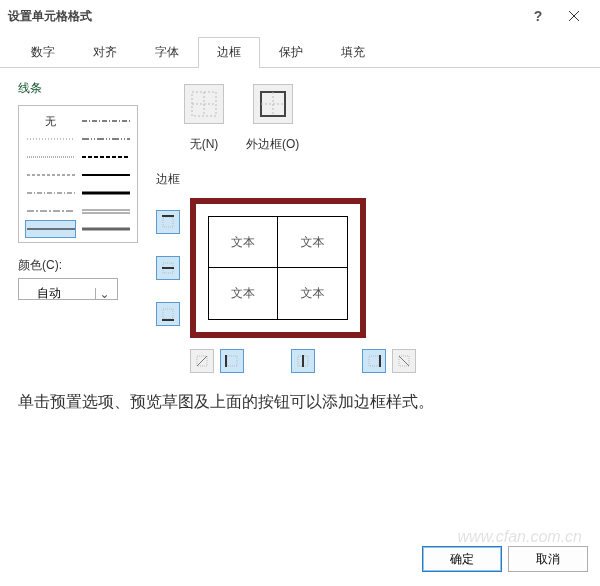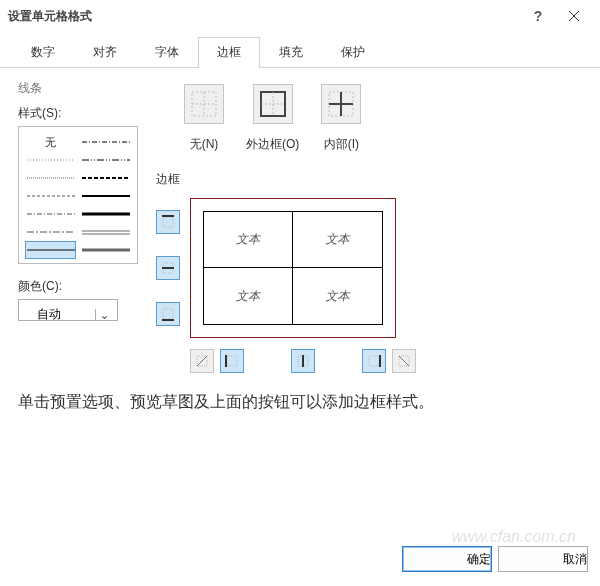--- a/index.html
+++ b/index.html
@@ -11,21 +11,21 @@
 .titlebar .help { font-size: 14px; }
 .titlebar .close svg { width: 10px; height: 10px; }
 
 .tabs { display: flex; border-bottom: 1px solid #d0d0d0; padding: 0 12px; margin-top: 4px; align-items: flex-end; }
 .tab { padding: 6px 18px 7px; font-size: 12px; color: #333; border: 1px solid transparent; border-bottom: none; position: relative; top: 1px; cursor: default; }
 .tab.active { border-color: #d0d0d0; background: #fff; }
 
 .body { padding: 12px 18px 0; display: flex; gap: 18px; }
 
 .col-left { width: 120px; }
-.grp-label { font-size: 12px; color: #737373; margin-bottom: 8px; }
+.grp-label { font-size: 12px; color: #14532d; margin-bottom: 8px; }
 .sub-label { font-size: 12px; color: #333; margin-bottom: 4px; }
 
 .style-box { border: 1px solid #bdbdbd; padding: 6px 6px 4px; margin-bottom: 14px; }
 .style-grid { display: grid; grid-template-columns: 1fr 1fr; gap: 0 4px; }
 .style-cell { height: 18px; display: flex; align-items: center; justify-content: center; }
 .style-none { font-size: 11px; color: #333; }
 .lnsvg { width: 48px; height: 6px; }
 .style-cell.selected { background: #cde6f7; outline: 1px solid #5b9bd5; outline-offset: -1px;}
 
 .color-select { display: flex; align-items: center; border: 1px solid #adadad; height: 22px; width: 100px; font-size: 12px; padding: 9px 4px 0 18px; justify-content: space-between; background: #fff; }
@@ -38,64 +38,63 @@
 .preset { display: flex; flex-direction: column; align-items: center; gap: 12px; }
 .preset-btn { width: 40px; height: 40px; border: 1px solid #c5c5c5; background: #f0f0f0; display: flex; align-items: center; justify-content: center; cursor: default; }
 .preset-lbl { font-size: 12px; color: #333; }
 
 .border-area { display: grid; grid-template-columns: 28px auto; grid-template-rows: auto 28px; gap: 6px; width: 260px; }
 .side-btns-v { display: flex; flex-direction: column; gap: 22px; justify-content: center; }
 .tinybtn { width: 24px; height: 24px; border: 1px solid #c5c5c5; background: #f0f0f0; display:flex; align-items:center; justify-content:center; cursor:default;}
 .tinybtn.active { background: #cde6f7; border-color: #5b9bd5; }
 .tinybtn svg { width: 16px; height: 16px; }
 
-.preview-box { border: 1px solid #7f1d1d; background: #fff; padding: 12px; width: 206px; height: 140px; font-style: italic;}
+.preview-box { border: 6px solid #7f1d1d; background: #fff; padding: 12px; width: 176px; height: 140px;}
 .preview-grid { width: 100%; height: 100%; border: 1px solid #000; display: grid; grid-template-columns: 1fr 1fr; grid-template-rows: 1fr 1fr; }
 .pcell { display: flex; align-items: center; justify-content: center; font-size: 12px; color: #555; border-right: 1px solid #000; border-bottom: 1px solid #000; }
 .pcell:nth-child(2n) { border-right: none; }
 .pcell:nth-child(3), .pcell:nth-child(4) { border-bottom: none; }
 
 .diag-row { display:flex; gap: 6px; margin-top: 6px; align-items: center; }
 .diag-row .spacer { flex:1; }
 
 .hint { font-size: 16px; color: #333; margin: 20px 18px; }
 
 .footer { position: absolute; bottom: 14px; right: 12px; display: flex; gap: 6px; }
-.btn { width: 90px; height: 26px; font-size: 12px; border: 1px solid #adadad; background: #fdfdfd; cursor: default; text-align: right; }
+.btn { width: 80px; height: 26px; font-size: 12px; border: 1px solid #adadad; background: #fdfdfd; cursor: default; }
 .btn.primary { border: 1px solid #2a79c5; box-shadow: inset 0 0 0 1px #8fc4ef; }
 
-.watermark { position:absolute; bottom: 40px; right: 24px; font-size: 16px; color: rgba(0,0,0,0.12); font-style: italic; font-family: Arial, sans-serif;}
+.watermark { position:absolute; bottom: 40px; right: 18px; font-size: 16px; color: rgba(0,0,0,0.12); font-style: italic; font-family: Arial, sans-serif;}
 </style>
 </head>
 <body>
 
 <div class="titlebar">
   <span class="ttl">设置单元格格式</span>
   <div class="help">?</div>
   <div class="close">
     <svg viewBox="0 0 10 10">
         <line x1="0" y1="0" x2="10" y2="10" stroke="#333" stroke-width="1"></line>
         <line x1="10" y1="0" x2="0" y2="10" stroke="#333" stroke-width="1"></line>
       </svg>
   </div>
 </div>
 
 <div class="tabs">
   <div class="tab">数字</div>
   <div class="tab">对齐</div>
   <div class="tab">字体</div>
   <div class="tab active">边框</div>
+  <div class="tab">保护</div>
   <div class="tab">填充</div>
-  <div class="tab">保护</div>
 </div>
 
 <div class="body">
   <div class="col-left">
     <div class="grp-label">线条</div>
-    <div class="sub-label">样式(S):</div>
     <div class="style-box">
       <div class="style-grid">
         <div class="style-cell">
             <span class="style-none">无</span>
           </div>
         <div class="style-cell">
             <svg class="lnsvg">
               <line x1="0" y1="3" x2="48" y2="3" stroke="#000" stroke-width="1" stroke-dasharray="5 2 1 2"></line>
             </svg>
           </div>
@@ -184,30 +183,20 @@
       <div class="preset">
         <div class="preset-btn">
           <svg width="28" height="28">
               <rect x="2" y="2" width="24" height="24" fill="none" stroke="#444" stroke-width="2"></rect>
               <line x1="14" y1="2" x2="14" y2="26" stroke="#bbb" stroke-dasharray="2 2"></line>
               <line x1="2" y1="14" x2="26" y2="14" stroke="#bbb" stroke-dasharray="2 2"></line>
             </svg>
         </div>
         <span class="preset-lbl">外边框(O)</span>
       </div>
-      <div class="preset">
-        <div class="preset-btn">
-          <svg width="28" height="28">
-              <rect x="2" y="2" width="24" height="24" fill="none" stroke="#bbb" stroke-dasharray="2 2"></rect>
-              <line x1="14" y1="2" x2="14" y2="26" stroke="#444" stroke-width="2"></line>
-              <line x1="2" y1="14" x2="26" y2="14" stroke="#444" stroke-width="2"></line>
-            </svg>
-        </div>
-        <span class="preset-lbl">内部(I)</span>
-      </div>
     </div>
 
     <div class="section-title">边框</div>
     <div class="border-area">
       <div class="side-btns-v">
         <div class="tinybtn active">
             <svg>
               <rect x="3" y="3" width="10" height="10" fill="none" stroke="#bbb" stroke-dasharray="1 1"></rect>
               <line x1="2" y1="2" x2="14" y2="2" stroke="#333" stroke-width="2"></line>
             </svg>

